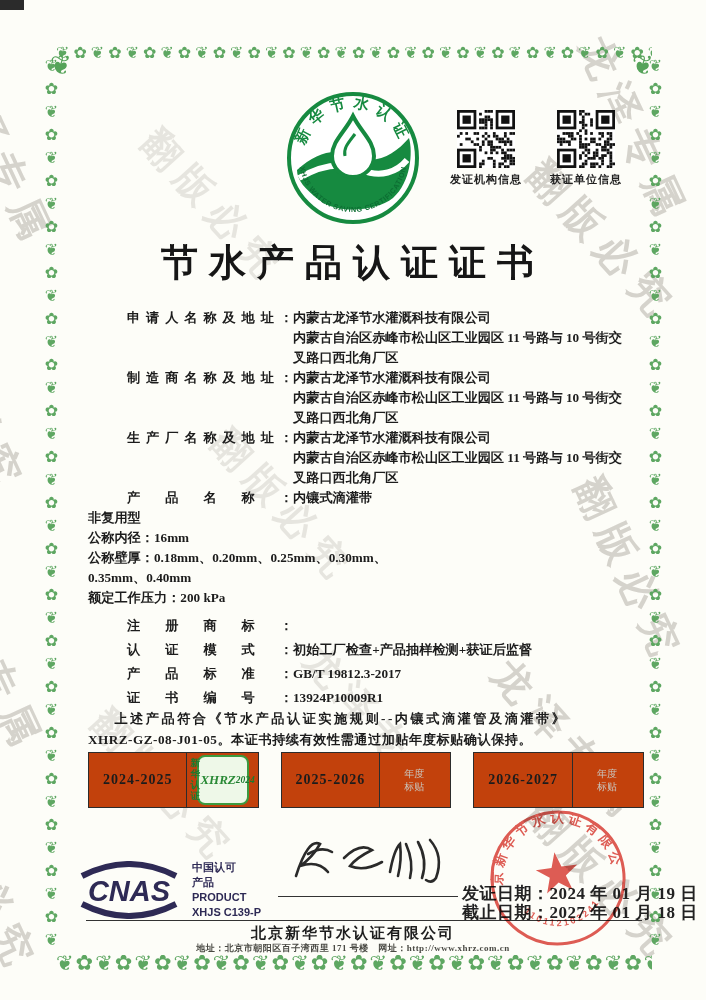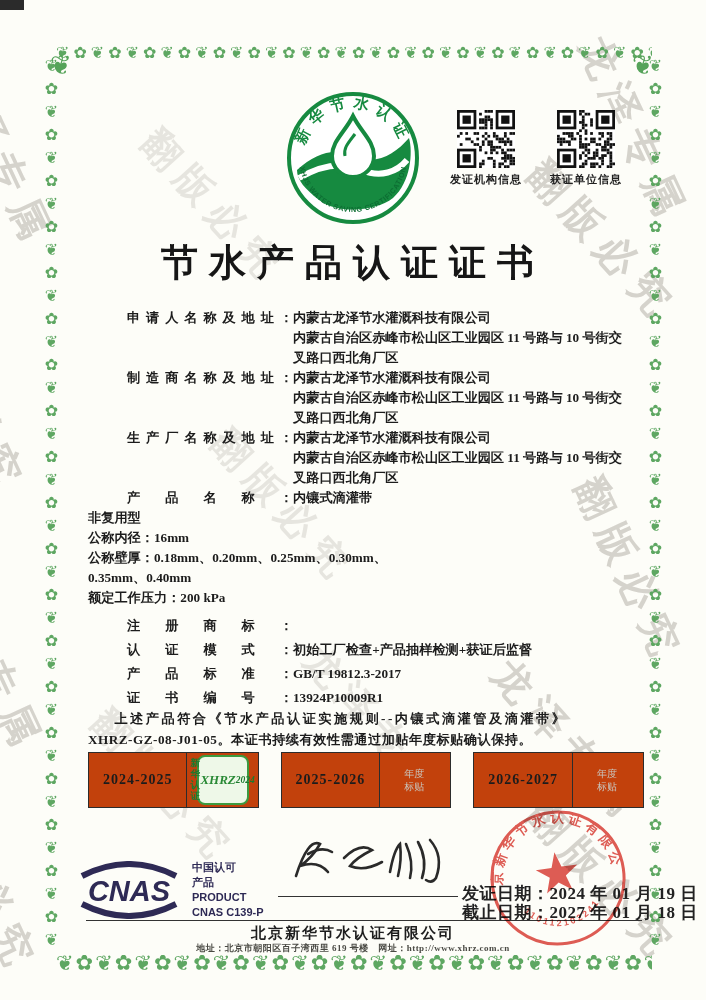--- a/index.html
+++ b/index.html
@@ -506,21 +506,21 @@
   <div class="cnas">
     <svg width="106" height="58" viewBox="0 0 106 58">
       <path d="M6,15 Q53,-9 100,15" stroke="#2e2a55" stroke-width="6" fill="none"></path>
       <path d="M6,43 Q53,67 100,43" stroke="#2e2a55" stroke-width="6" fill="none"></path>
       <text x="53" y="40" text-anchor="middle" font-size="29" font-weight="bold" font-style="italic" fill="#2e2a55" font-family="Liberation Sans,sans-serif">CNAS</text>
     </svg>
     <div class="cnas-text">
       <div>中国认可</div>
       <div>产品</div>
       <div>PRODUCT</div>
-      <div>CNAS C139-P</div>
+      <div>XHJS C139-P</div>
     </div>
   </div>
 
   <div class="sig-block">
     <svg width="180" height="58" viewBox="0 0 180 58">
       <g stroke="#2a2a2a" stroke-width="2.6" fill="none" stroke-linecap="round">
         <path d="M18,44 Q30,6 42,12 Q34,26 22,34 Q40,28 50,40"></path>
         <path d="M30,22 Q44,14 54,20"></path>
         <path d="M66,26 Q82,10 94,18 Q78,26 72,34 Q86,40 104,30"></path>
         <path d="M112,40 Q116,18 122,12 Q124,28 120,44"></path>
@@ -547,15 +547,15 @@
         <textPath href="#stArcTop" startOffset="50%" text-anchor="middle">北京新华节水认证有限公司</textPath>
       </text>
       <text font-size="9" font-weight="bold" fill="#da4038" letter-spacing="2.5" font-family="Liberation Sans,sans-serif">
         <textPath href="#stArcBot" startOffset="50%" text-anchor="middle">110112102241</textPath>
       </text>
     </svg>
   </div>
 
   <div class="footer-rule"></div>
   <div class="footer-company">北京新华节水认证有限公司</div>
-  <div class="footer-address">地址：北京市朝阳区百子湾西里 619 号楼　网址：http://www.xhrz.com.cn</div>
+  <div class="footer-address">地址：北京市朝阳区百子湾西里 171 号楼　网址：http://www.xhrz.com.cn</div>
 
 </div>
 
 </body></html>

